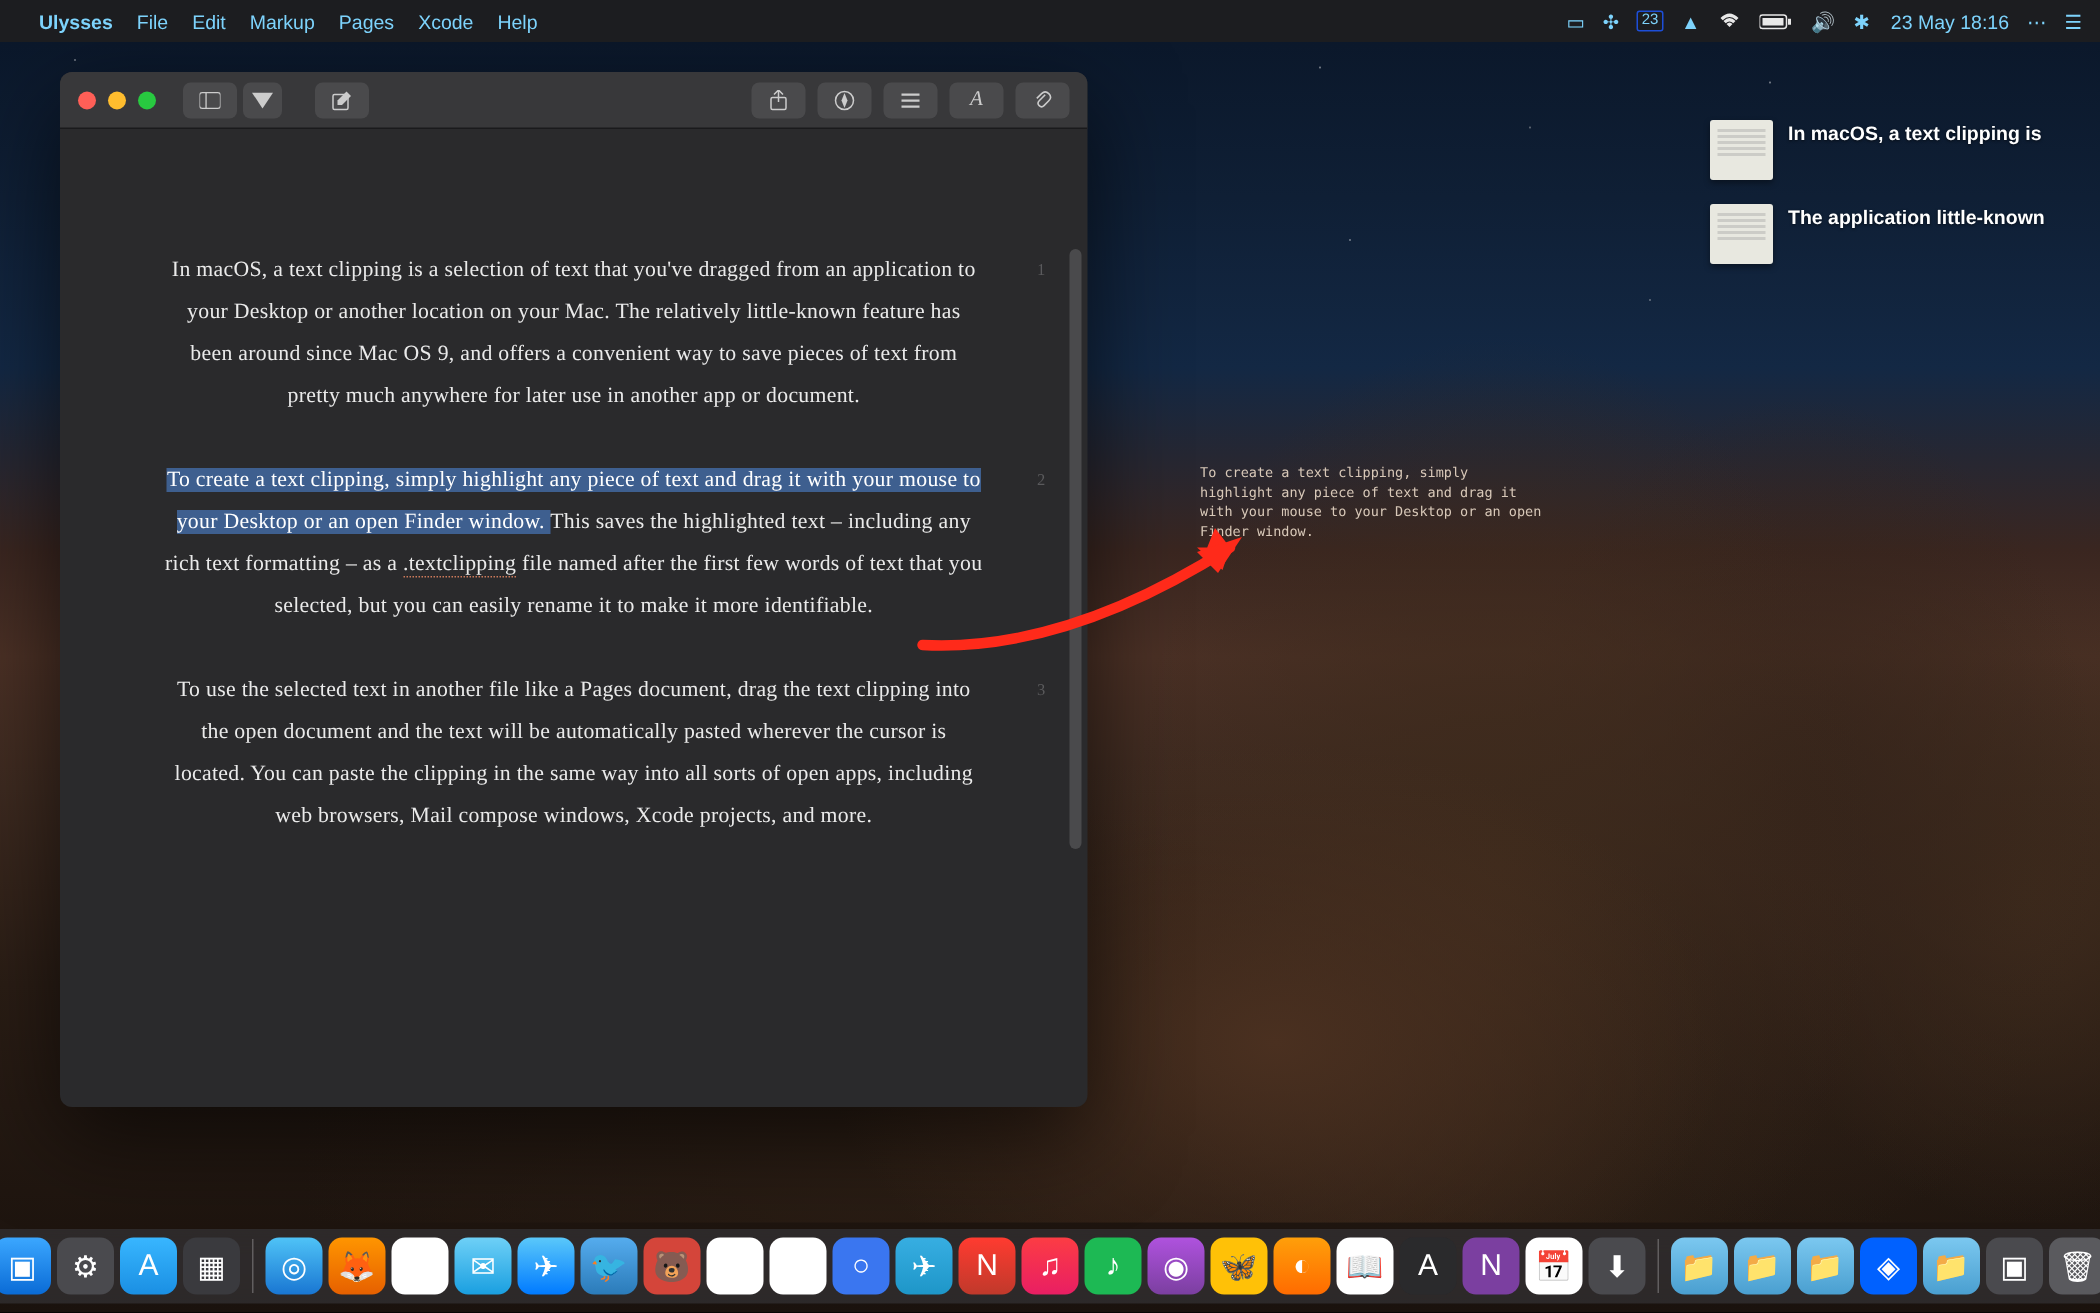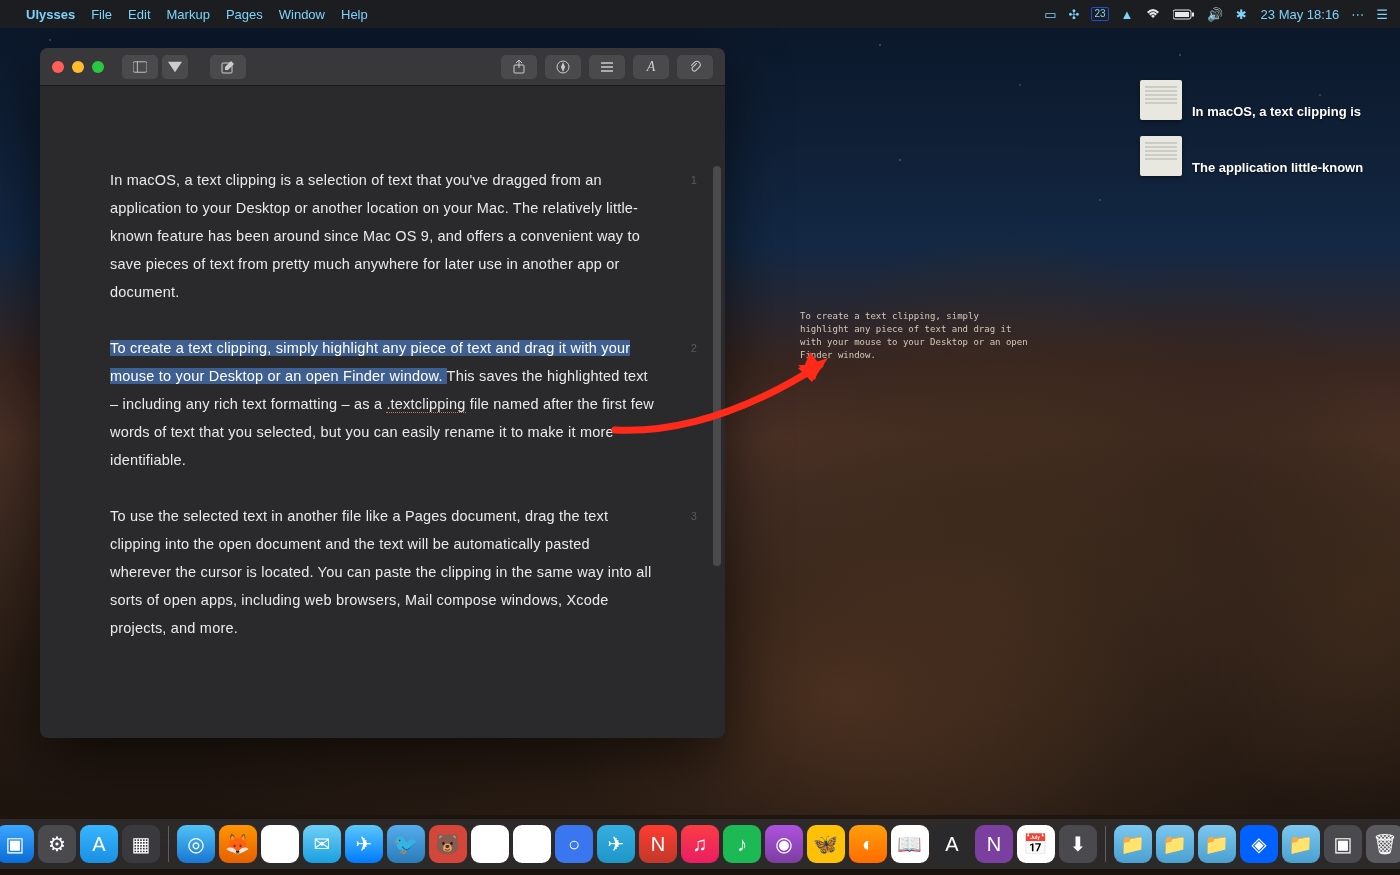--- a/index.html
+++ b/index.html
@@ -86,23 +86,24 @@
   display: flex; align-items: center; justify-content: center;
   color: #ccc; font-size: 12px; cursor: default;
 }
 .tb-btn svg { width: 14px; height: 14px; }
 .tb-spacer { flex: 1; }
 .editor {
   flex: 1; overflow: hidden; position: relative;
   padding: 80px 70px 20px 70px;
 }
 .editor-content {
-  font-family: Liberation Sans, sans-serif;
+  font-family: Liberation Serif, serif;
   font-size: 14.5px; line-height: 28px; color: #eaeaea;
   letter-spacing: 0.2px;
+  text-align: center;
 }
 .editor-content p { margin-bottom: 28px; position: relative; }
 .para-num {
   position: absolute; right: -42px; top: 0;
   color: #5a5a5c; font-size: 11px;
 }
 .hl { background: #3e5f8f; color: #fff; }
 .underline-dotted { border-bottom: 1px dotted #cc7a5a; }
 .scrollbar {
   position: absolute; right: 4px; top: 80px; width: 8px; height: 400px;
@@ -118,21 +119,21 @@
 .arrow {
   position: absolute; left: 610px; top: 350px; width: 230px; height: 90px;
   z-index: 60; pointer-events: none;
 }
 
 .desktop-icons {
   position: absolute; right: 30px; top: 80px; width: 230px;
   z-index: 20;
 }
 .desktop-icon {
-  display: flex; align-items: flex-end; gap: 10px; margin-bottom: 16px;
+  display: flex; align-items: flex-start; gap: 10px; margin-bottom: 16px;
 }
 .clip-thumb {
   width: 42px; height: 40px; background: #e8e8e0;
   border-radius: 2px; box-shadow: 0 2px 4px rgba(0,0,0,0.4);
   position: relative; flex-shrink: 0;
 }
 .clip-thumb::before {
   content:""; position:absolute; top:6px; left:5px; right:5px; height:2px;
   background:#999; box-shadow: 0 4px 0 #999, 0 8px 0 #999, 0 12px 0 #999, 0 16px 0 #999;
   opacity:0.35;
@@ -164,21 +165,21 @@
   <div class="rocks"></div>
 </div>
 
 <div class="menubar">
   <span class="apple"></span>
   <span class="app-name">Ulysses</span>
   <span class="menu-item">File</span>
   <span class="menu-item">Edit</span>
   <span class="menu-item">Markup</span>
   <span class="menu-item">Pages</span>
-  <span class="menu-item">Window</span>
+  <span class="menu-item">Xcode</span>
   <span class="menu-item">Help</span>
   <span class="spacer"></span>
   <span class="status-icon">▭</span>
   <span class="status-icon">✣</span>
   <span class="status-icon">
       <span class="calbox">23</span>
     </span>
   <span class="status-icon">▲</span>
   <span class="status-icon">
     <svg width="16" height="12" viewBox="0 0 16 12">

